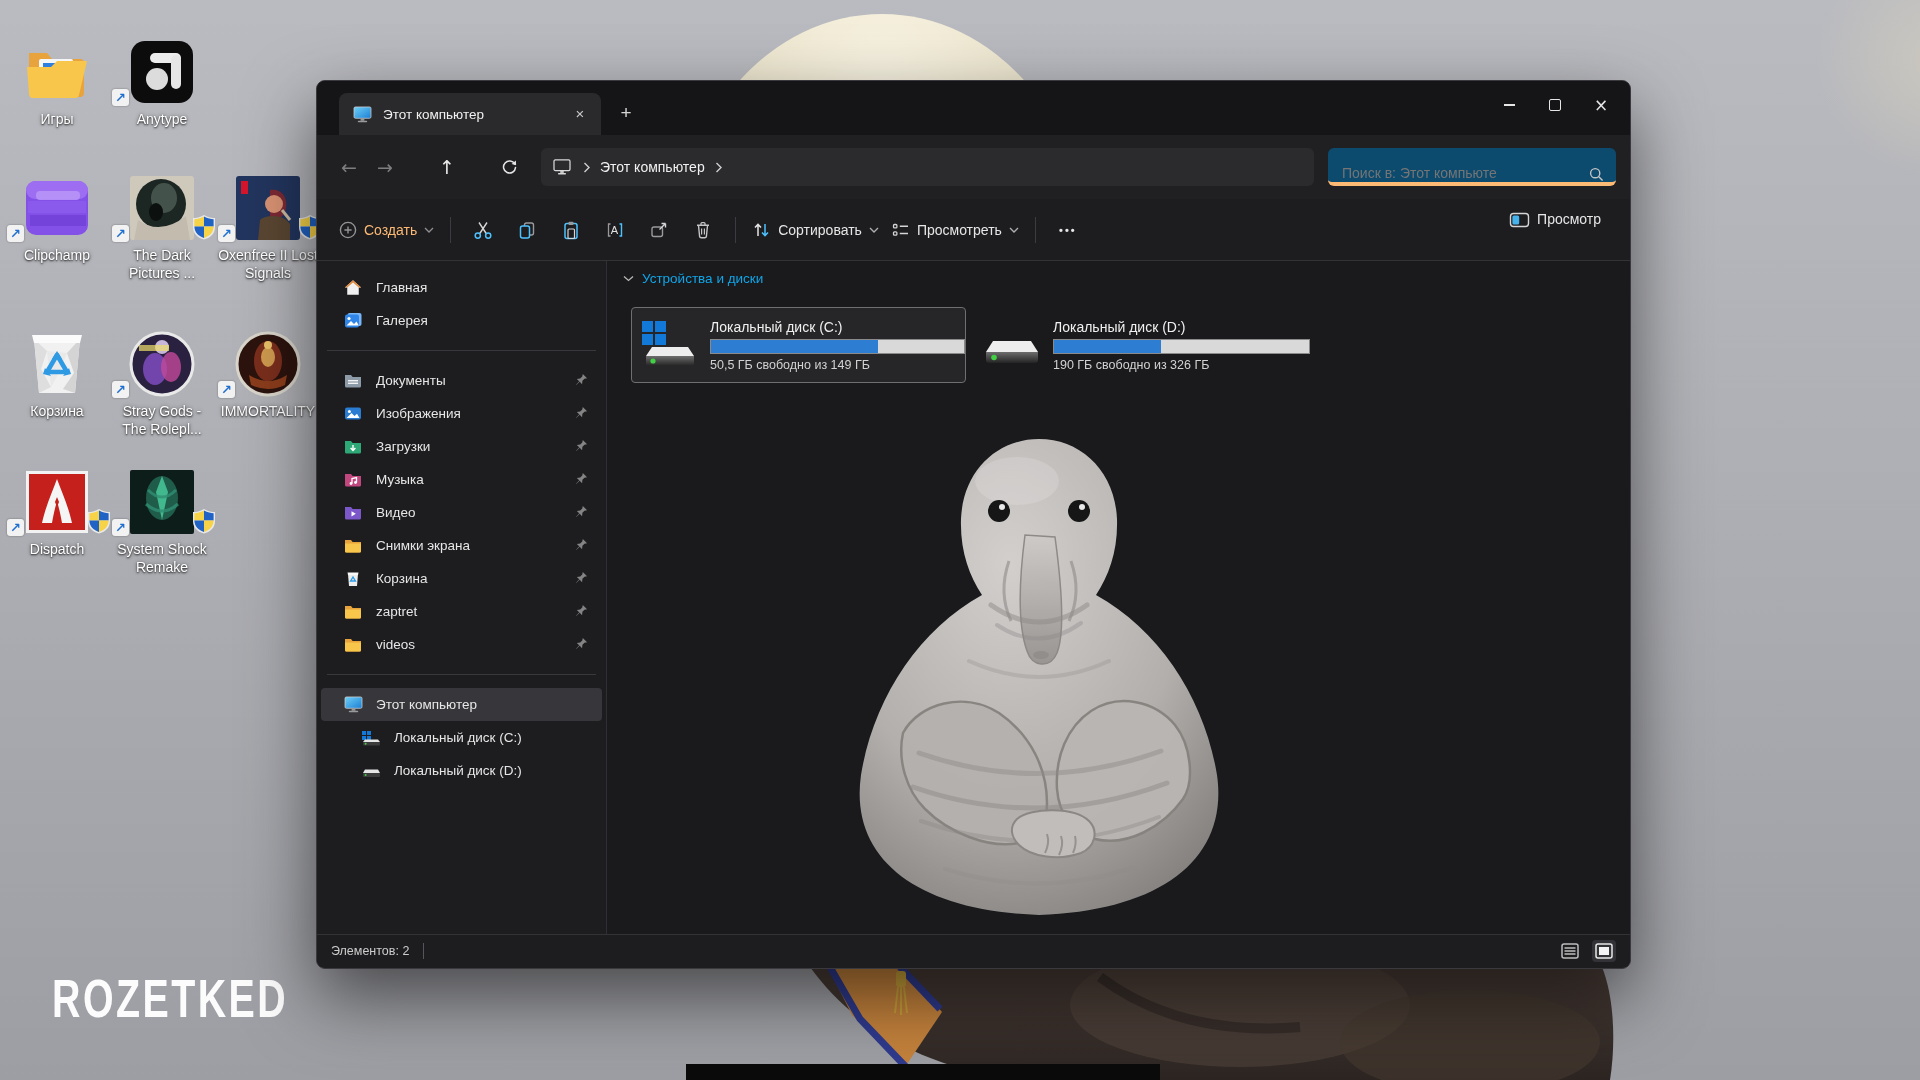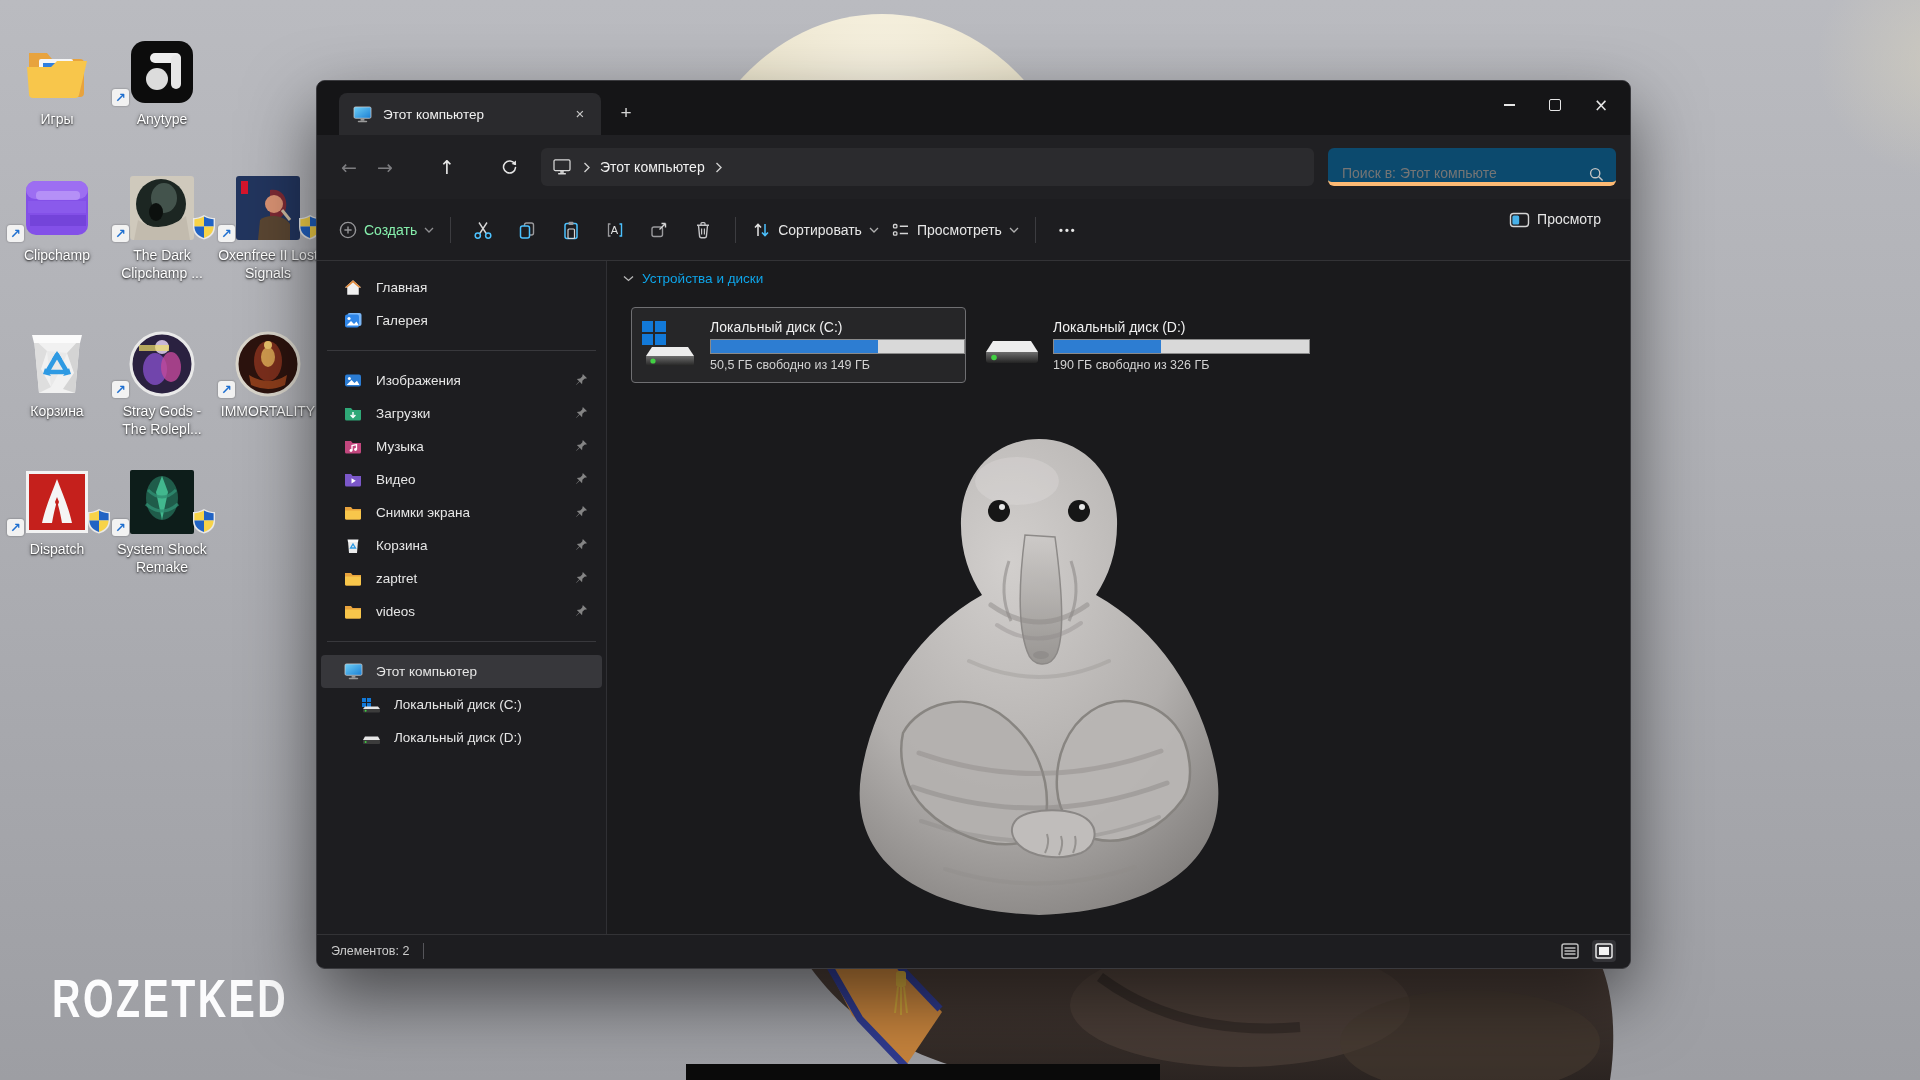--- a/index.html
+++ b/index.html
@@ -54,21 +54,21 @@
     display:flex;align-items:center;padding:0 12px;box-sizing:border-box;}
   .crumb{font-size:14px;color:#f0f0f0;margin:0 10px;white-space:nowrap;}
   .searchbox{width:288px;height:38px;background:#0c4a6e;border-radius:6px;border-bottom:4px solid #fdba74;
     display:flex;align-items:flex-end;padding:0 12px;box-sizing:border-box;margin-left:8px;}
   .searchbox input{flex:1;background:transparent;border:none;outline:none;color:#a6a6a8;font-size:14px;
     font-family:inherit;}
 
   .toolbar{height:62px;background:#1d1d20;border-bottom:1px solid #333336;display:flex;
     align-items:center;padding:0 16px;box-sizing:border-box;}
   .tlabel{font-size:14px;color:#e6e6e6;margin:0 7px;white-space:nowrap;}
-  .tlabel.gray{color:#86efac;}
+  .tlabel.gray{color:#fdba74;}
   .tbtn{height:38px;display:flex;align-items:center;justify-content:center;border-radius:5px;padding:0 6px;}
   .ticon{width:44px;height:38px;display:flex;align-items:center;justify-content:center;border-radius:5px;}
   .tdiv{width:1px;height:26px;background:#3c3c40;margin:0 10px;}
   .dots{color:#e8e8e8;font-size:11px;letter-spacing:2px;font-weight:bold;}
   .preview-grp{margin-left:auto;display:flex;align-items:flex-start;}
 
   .bodyrow{display:flex;height:673px;}
   .sidebar{width:290px;box-sizing:border-box;border-right:1px solid #303034;padding-top:10px;
     background:#1d1d20;}
   .srow{height:33px;display:flex;align-items:center;padding:0 10px 0 26px;font-size:13.5px;color:#e6e6e6;}
@@ -178,21 +178,21 @@
       <span class="shield">
         <svg width="24" height="26" viewBox="0 0 24 26">
           <path d="M12,1 C16,3.5 20,4 23,4 L23,13 C23,20 18,24 12,25.5 C6,24 1,20 1,13 L1,4 C4,4 8,3.5 12,1 Z" fill="#e8e8e8"></path>
           <path d="M12,2.6 C15.5,4.7 19,5.2 21.6,5.3 L21.6,12.6 L12,12.6 Z" fill="#2163c4"></path>
           <path d="M12,2.6 C8.5,4.7 5,5.2 2.4,5.3 L2.4,12.6 L12,12.6 Z" fill="#f7d348"></path>
           <path d="M2.4,12.6 L12,12.6 L12,24 C6.8,22.5 2.6,18.8 2.4,12.6 Z" fill="#2163c4" transform="translate(0,0)"></path>
           <path d="M21.6,12.6 L12,12.6 L12,24 C17.2,22.5 21.4,18.8 21.6,12.6 Z" fill="#f7d348"></path>
         </svg>
       </span>
     </div>
-    <div class="dicon-label">The Dark Clipchamp ...</div>
+    <div class="dicon-label">The Dark Pictures ...</div>
   </div>
 
   <div class="dicon" style="left:216px;top:172px">
     <div class="dicon-img">
       <svg width="64" height="64" viewBox="0 0 64 64">
         <rect width="64" height="64" rx="3" fill="#22355e"></rect>
         <rect x="5" y="5" width="7" height="13" fill="#d6152c"></rect>
         <path d="M34,14 C44,12 52,20 50,32 C48,42 40,46 34,44 Z" fill="#7c2a34"></path>
         <circle cx="38" cy="28" r="9" fill="#d99273"></circle>
         <path d="M24,44 C30,38 48,38 54,48 L54,64 L22,64 Z" fill="#5a4632"></path>
@@ -474,20 +474,35 @@
               <rect x="1" y="2.5" width="14" height="13" rx="2" fill="#2f86e8"></rect>
               <circle cx="5" cy="6.5" r="1.6" fill="#fff"></circle>
               <path d="M2.5,13.5 L7,9 L10,12 L12.5,9.5 L14.8,13.5 Z" fill="#fff"></path>
             </svg>
           </span>
           <span class="slb">Галерея</span>
         </div>
 
         <div class="sdiv"></div>
 
+        <div class="srow">
+          <span class="sic">
+            <svg width="18" height="15" viewBox="0 0 18 15">
+              <path d="M1,2 h6 l1.6,2 H17 v9 a1.5,1.5 0 0 1 -1.5,1.5 h-13 A1.5,1.5 0 0 1 1,13 Z" fill="#8d9aa8"></path>
+              <rect x="4" y="7" width="10" height="1.4" fill="#f2f2f2"></rect>
+                <rect x="4" y="9.6" width="10" height="1.4" fill="#f2f2f2"></rect>
+            </svg>
+          </span>
+          <span class="slb">Документы</span>
+          <span class="pin">
+            <svg width="13" height="13" viewBox="0 0 14 14">
+                <path d="M8.4,1 L13,5.6 L10.2,6.2 L8,8.4 L7.6,12 L4.6,9 L1.4,12.4 L1,13 L1.6,12.6 L5,9.4 L2,6.4 L5.6,6 L7.8,3.8 Z" fill="#969696"></path>
+              </svg>
+          </span>
+        </div>
         <div class="srow">
           <span class="sic">
             <svg width="18" height="15" viewBox="0 0 18 15">
               <rect x="1" y="1.5" width="16" height="12" rx="2" fill="#2b7cd3"></rect>
               <circle cx="5.4" cy="5.4" r="1.5" fill="#fff"></circle>
               <path d="M2.5,12 L7.5,7 L10.5,10 L13,7.8 L15.5,12 Z" fill="#fff"></path>
             </svg>
           </span>
           <span class="slb">Изображения</span>
           <span class="pin">

